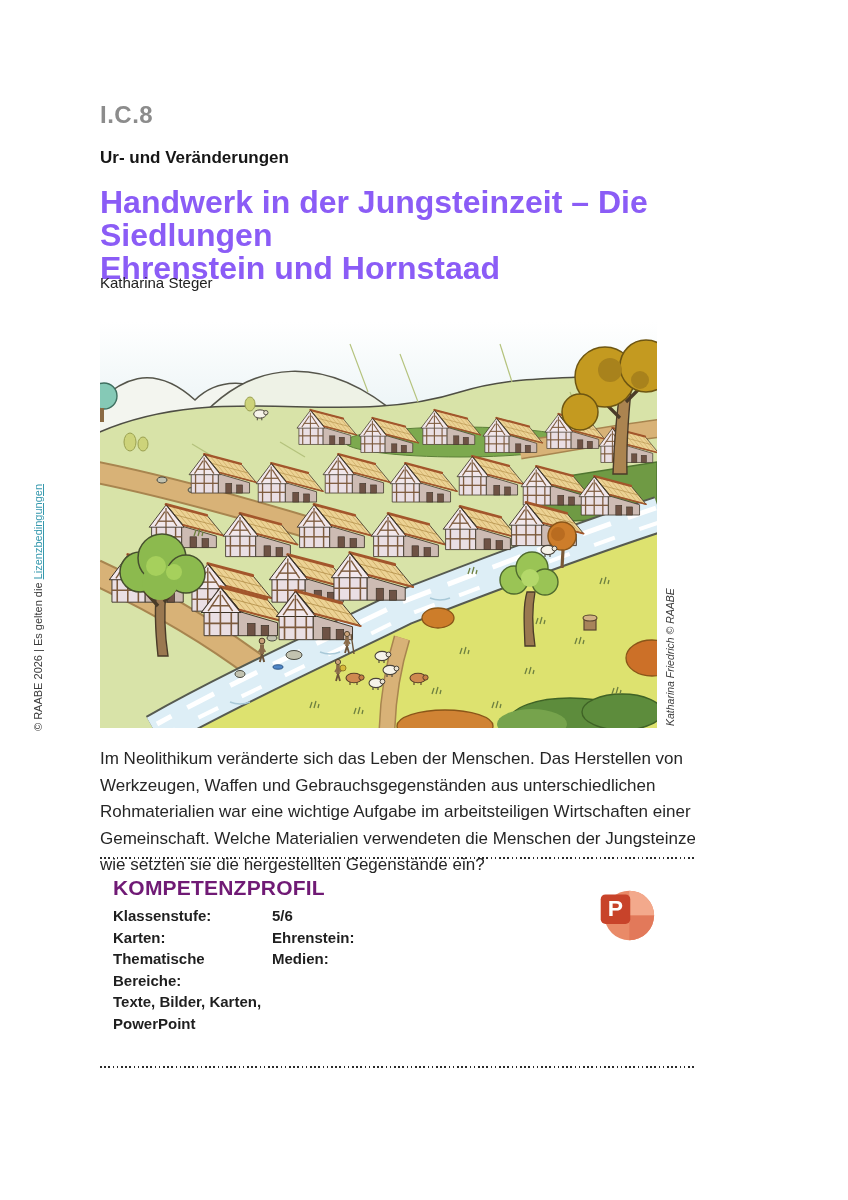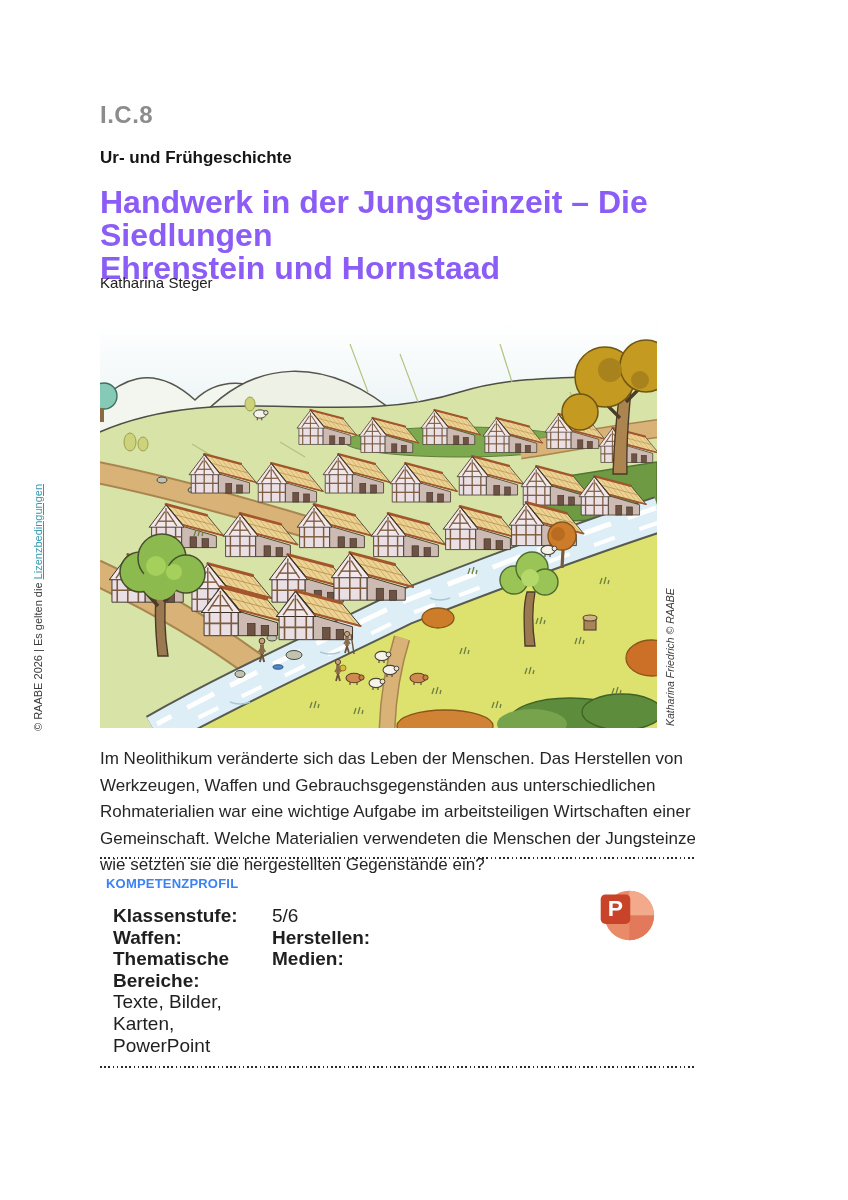--- a/index.html
+++ b/index.html
@@ -16,34 +16,34 @@
   .credit{left:664px;top:726px;transform:rotate(-90deg);transform-origin:0 0;
           font-size:10.5px;font-style:italic;color:#3c3c3c;white-space:nowrap;}
   .side-note{left:32px;top:731px;transform:rotate(-90deg);transform-origin:0 0;
           font-size:11px;color:#3a3a3a;white-space:nowrap;}
   .side-note a{color:#3598ad;text-decoration:underline;cursor:pointer;}
   .intro{left:100px;top:746px;width:658px;font-size:17px;line-height:26.5px;color:#262626;}
   .dotted{left:100px;width:656px;height:2px;
           background-image:repeating-linear-gradient(90deg,#2b2b2b 0 1.6px,transparent 1.6px 4.2px);}
   .sep-top{top:857px;}
   .sep-bottom{top:1066px;}
-  .kp-heading{left:106px;top:876px;font-size:13px;font-weight:700;letter-spacing:.2px;color:#3b82f6;}
+  .kp-heading{left:113px;top:876px;font-size:21px;font-weight:700;letter-spacing:.2px;color:#701a75;}
   .kp-grid{left:113px;top:905px;width:600px;display:grid;grid-template-columns:159px 1fr;
-           font-size:19px;line-height:21.6px;color:#1f1f1f;}
+           font-size:15px;line-height:21.6px;color:#1f1f1f;}
   .kp-label{font-weight:700;}
-  .kp-value{white-space:pre-line;}
+  .kp-value{white-space:pre-line;font-weight:bold;}
   .ppt{left:595px;top:883px;width:61px;height:61px;}
 </style>
 </head>
 <body>
 
 <div class="page">
 
   <div class="abs unit-code">I.C.8</div>
-  <div class="abs series">Ur- und Frühgeschichte</div>
+  <div class="abs series">Ur- und Veränderungen</div>
   <div class="abs title">Handwerk in der Jungsteinzeit – Die Siedlungen
 Ehrenstein und Hornstaad</div>
   <div class="abs author">Katharina Steger</div>
 
   <div class="abs side-note">
     <span>© RAABE 2026 | Es gelten die </span><a>Lizenzbedingungen</a>
   </div>
 
   <div class="abs figure">
     <svg width="557" height="406" viewBox="0 0 557 406">
@@ -272,22 +272,22 @@
 
   <div class="abs intro">Im Neolithikum veränderte sich das Leben der Menschen. Das Herstellen von Werkzeugen, Waffen und Gebrauchsgegenständen aus unterschiedlichen Rohmaterialien war eine wichtige Aufgabe im arbeitsteiligen Wirtschaften einer Gemeinschaft. Welche Materialien verwendeten die Menschen der Jungsteinzeit? Und wie setzten sie die hergestellten Gegenstände ein?</div>
 
   <div class="abs dotted sep-top"></div>
 
   <div class="abs kp-heading">KOMPETENZPROFIL</div>
 
   <div class="abs kp-grid">
     <div class="kp-label">Klassenstufe:</div>
     <div class="kp-value">5/6</div>
-    <div class="kp-label">Waffen:</div>
-    <div class="kp-label">Herstellen:</div>
+    <div class="kp-label">Karten:</div>
+    <div class="kp-label">Ehrenstein:</div>
     <div class="kp-label">Thematische Bereiche:</div>
     <div class="kp-label">Medien:</div>
     <div class="kp-value">Texte, Bilder, Karten, PowerPoint</div>
   </div>
 
   <div class="abs ppt">
     <svg width="61" height="61" viewBox="0 0 64 64">
       <circle cx="36" cy="34" r="26" fill="#e98a68"></circle>
       <path d="M36,8 A26,26 0 0 1 62,34 L36,34 Z" fill="#f3a98c"></path>
       <path d="M36,34 L62,34 A26,26 0 0 1 36,60 Z" fill="#e2795a"></path>

